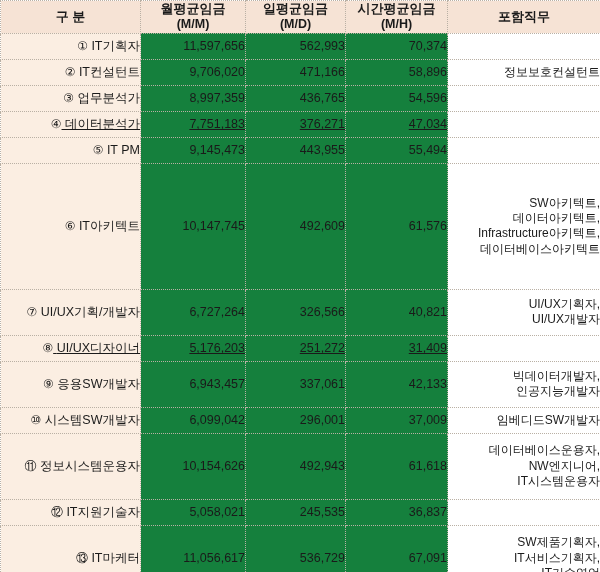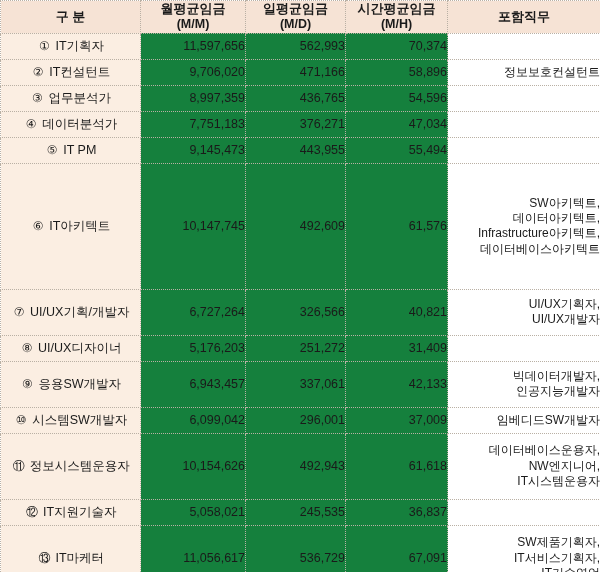--- a/index.html
+++ b/index.html
@@ -47,21 +47,21 @@
     font-size: 12.5px;
   }
   tbody tr {
     height: 26px;
   }
   td.job {
     background: #fbeee2;
     padding: 3px 6px 3px 8px;
     font-size: 12.5px;
     line-height: 1.3;
-    text-align: center;
+    text-align: right;
   }
   td.job .num {
     display: inline-block;
     min-width: 15px;
     font-size: 12px;
   }
   td.num-cell {
     text-align: right;
     padding: 3px 7px 3px 3px;
     font-size: 12.5px;
@@ -124,21 +124,21 @@
         <td class="num-cell">58,896</td>
         <td class="duty">정보보호컨설턴트</td>
       </tr>
       <tr style="height: 26px;">
         <td class="job"><span class="num">③</span> <span>업무분석가</span></td>
         <td class="num-cell">8,997,359</td>
         <td class="num-cell">436,765</td>
         <td class="num-cell">54,596</td>
         <td class="duty"></td>
       </tr>
-      <tr style="height: 26px;">
+      <tr style="height: 26px; text-decoration: underline;">
         <td class="job"><span class="num">④</span> <span>데이터분석가</span></td>
         <td class="num-cell">7,751,183</td>
         <td class="num-cell">376,271</td>
         <td class="num-cell">47,034</td>
         <td class="duty"></td>
       </tr>
       <tr style="height: 26px;">
         <td class="job"><span class="num">⑤</span> <span>IT PM</span></td>
         <td class="num-cell">9,145,473</td>
         <td class="num-cell">443,955</td>
@@ -156,21 +156,21 @@
 데이터베이스아키텍트</td>
       </tr>
       <tr style="height: 46px; margin-top: 45px;">
         <td class="job"><span class="num">⑦</span> <span>UI/UX기획/개발자</span></td>
         <td class="num-cell">6,727,264</td>
         <td class="num-cell">326,566</td>
         <td class="num-cell">40,821</td>
         <td class="duty">UI/UX기획자,
 UI/UX개발자</td>
       </tr>
-      <tr style="height: 26px;">
+      <tr style="height: 26px; text-decoration: underline;">
         <td class="job"><span class="num">⑧</span> <span>UI/UX디자이너</span></td>
         <td class="num-cell">5,176,203</td>
         <td class="num-cell">251,272</td>
         <td class="num-cell">31,409</td>
         <td class="duty"></td>
       </tr>
       <tr style="height: 46px;">
         <td class="job"><span class="num">⑨</span> <span>응용SW개발자</span></td>
         <td class="num-cell">6,943,457</td>
         <td class="num-cell">337,061</td>

